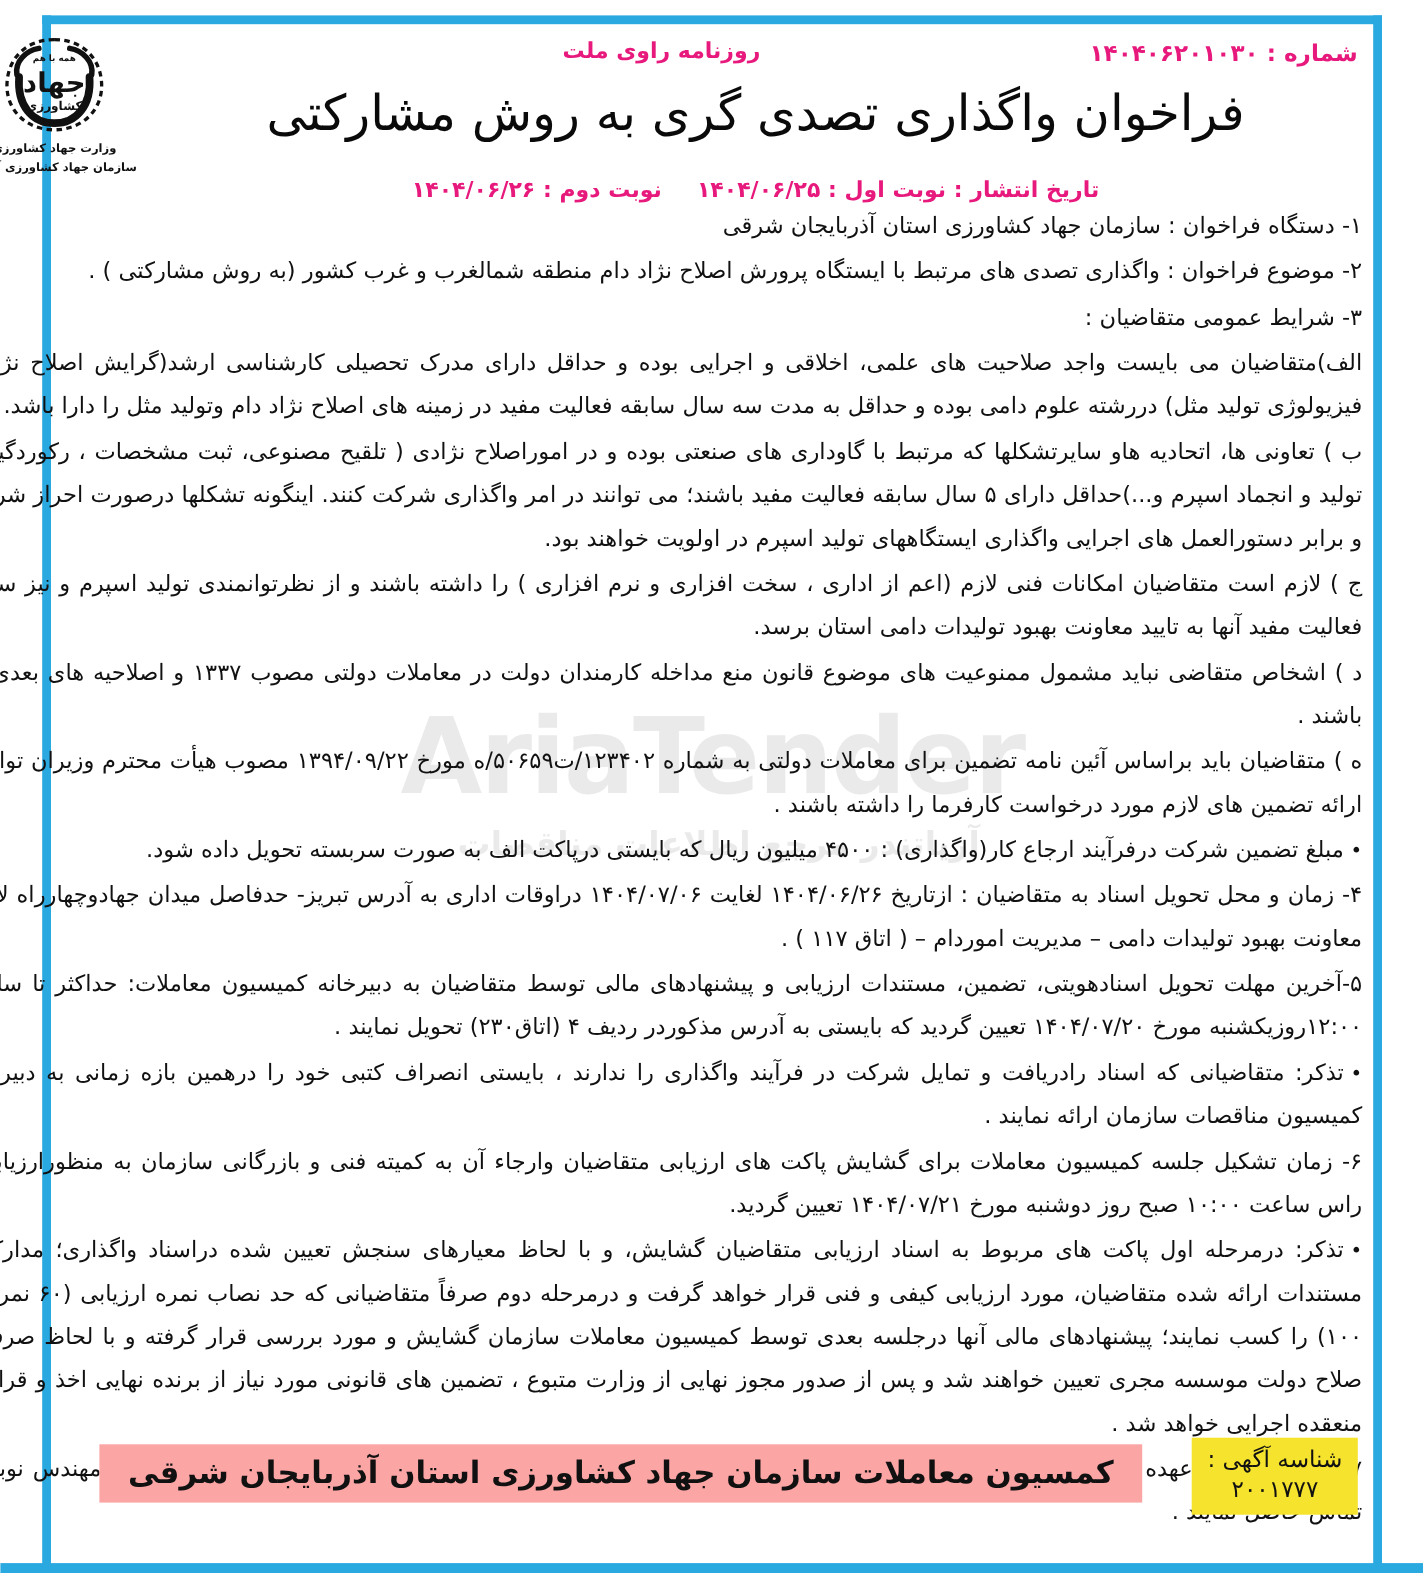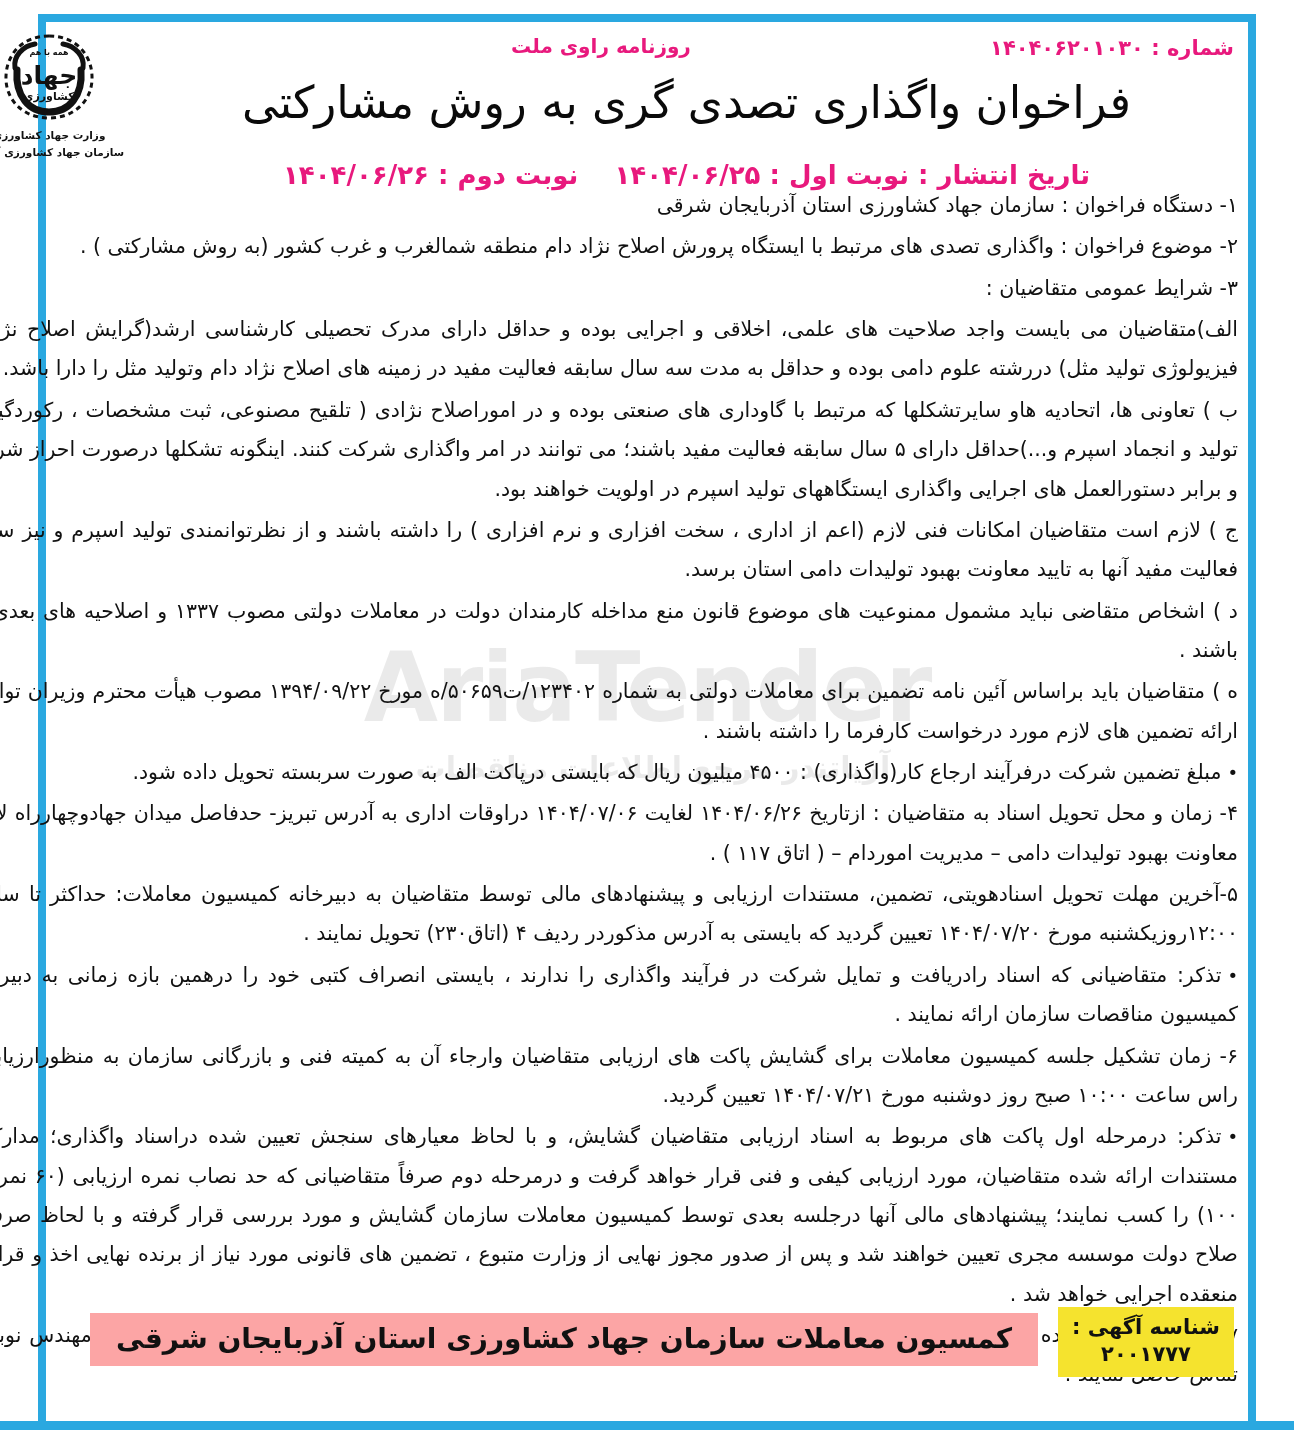--- a/index.html
+++ b/index.html
@@ -109,21 +109,21 @@
     color: #0a0a0a;
     letter-spacing: 0px;
   }
   .pub-dates {
     position: absolute;
     top: 132px;
     left: 175px;
     right: 4px;
     text-align: center;
     color: #e8197d;
-    font-size: 26px;
+    font-size: 20px;
     font-weight: bold;
   }
   .pub-dates .sep { display: inline-block; width: 18px; }
 
   
   .body-text {
     margin-top: 8px;
     color: #111111;
     font-size: 20.5px;
     line-height: 1.92;
@@ -150,21 +150,21 @@
     left: 10px;
     right: 10px;
     height: 78px;
   }
   .ad-id-box {
     position: absolute;
     right: 4px;
     top: 4px;
     background: #f5e32e;
     color: #111;
-    font-weight: bold;
+    font-weight: normal;
     font-size: 21px;
     line-height: 1.3;
     padding: 7px 14px 9px 14px;
     text-align: center;
     min-width: 118px;
   }
   .footer-banner {
     position: absolute;
     right: 200px;
     top: 10px;

